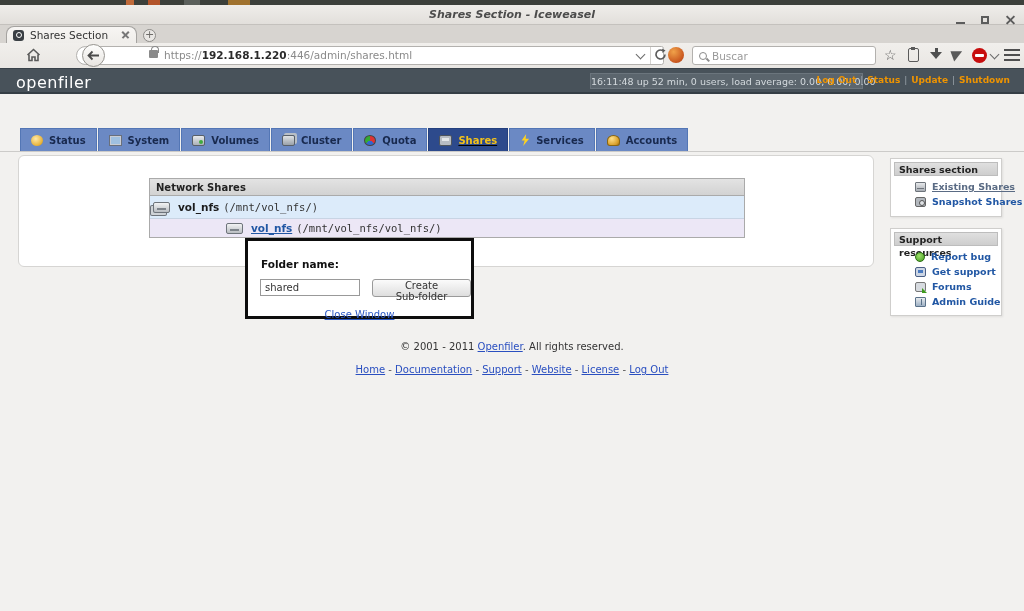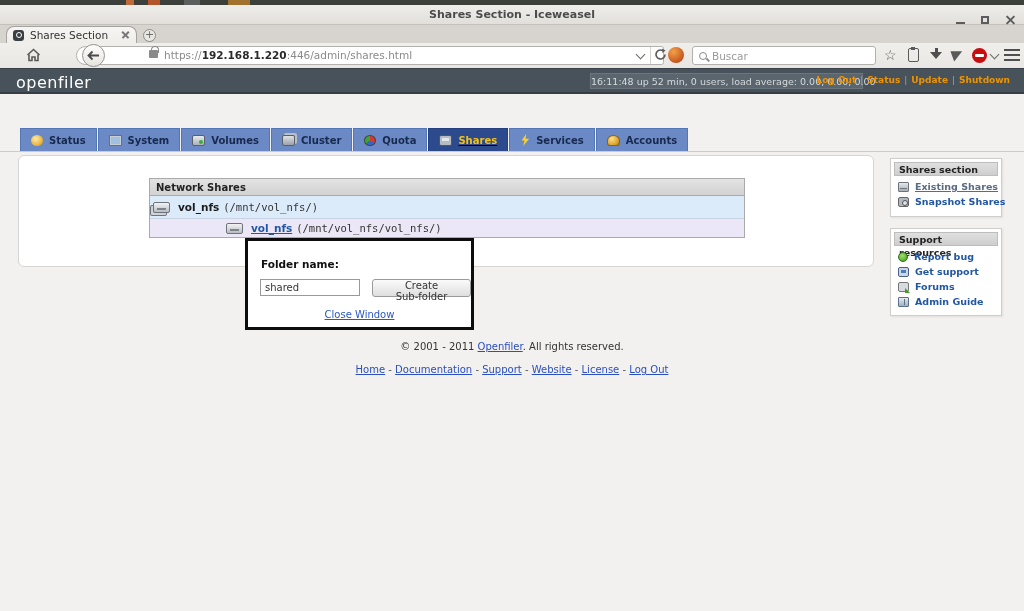--- a/index.html
+++ b/index.html
@@ -8,21 +8,21 @@
   .abs { position:absolute; }
 
   
   #top-strip { left:0; top:0; width:1024px; height:5px; background:#3c403b; }
   #top-strip .blob { position:absolute; top:0; height:5px; }
 
   
   #titlebar { left:0; top:5px; width:1024px; height:20px;
     background:linear-gradient(#efedea,#e2dfdb); border-bottom:1px solid #c4c1bd;
     display:flex; align-items:center; justify-content:center; }
-  #titlebar .title { font-size:11px; font-weight:bold; color:#4c4c4c; }
+  #titlebar .title { font-size:11px; font-weight:bold; color:#4c4c4c;font-style:italic; }
   .winbtns { position:absolute; right:8px; top:5px; height:20px; display:flex; align-items:center; gap:14px; }
   .winbtn { width:11px; height:11px; position:relative; cursor:default; }
   .winbtn .bar { position:absolute; left:1px; right:1px; bottom:2px; height:2px; background:#5c5c5c; }
   .winbtn .box { position:absolute; left:1px; top:1px; width:8px; height:8px; border:2px solid #5c5c5c; }
   .winbtn .x1,.winbtn .x2 { position:absolute; left:0px; top:4px; width:11px; height:2px; background:#5c5c5c; }
   .winbtn .x1 { transform:rotate(45deg);} .winbtn .x2 { transform:rotate(-45deg);}
 
   
   #tabstrip { left:0; top:25px; width:1024px; height:18px; background:#d7d4d0; }
   #browser-tab { position:absolute; left:6px; top:1px; width:131px; height:17px;
@@ -127,37 +127,37 @@
   .share-name { font-weight:bold; color:#1b1b1b; margin-right:4px; }
   .share-name.link { color:#2157a4; text-decoration:underline; cursor:pointer; }
   .share-path { font-family:"DejaVu Sans Mono","Liberation Mono",monospace; color:#333; font-size:10.5px; }
   .drive { width:17px; height:11px; background:linear-gradient(#f2f3f4,#b9bdc2); border:1px solid #6e747b; border-radius:2px; position:relative; }
   .drive::after { content:""; position:absolute; left:3px; right:3px; bottom:2px; height:1.5px; background:#7d838a; }
   .drive.dbl { box-shadow:-3px 3px 0 -1px #cfd3d7, -3px 3px 0 0 #6e747b; }
   .srow-1 .drive { margin:0 8px 0 3px; }
   .srow-2 .drive { margin:0 8px 0 76px; }
 
   
-  #dialog { left:245px; top:238px; width:229px; height:92px; background:#fff; border:3px solid #0d0d0d; }
+  #dialog { left:245px; top:238px; width:229px; height:81px; background:#fff; border:3px solid #0d0d0d; }
   #dialog .dlabel { position:absolute; left:13px; top:17px; font-size:10.5px; font-weight:bold; color:#111; }
   #dialog input { position:absolute; left:12px; top:38px; width:100px; height:17px; border:1px solid #999;
     font-size:10px; padding:0 4px; color:#333; font-family:"DejaVu Sans",sans-serif; }
   #dialog .dbtn { position:absolute; left:124px; top:38px; height:18px; padding:0 21px; font-size:10px; color:#333;
     background:linear-gradient(#fbfbfb,#dedede); border:1px solid #9a9a9a; border-radius:3px;
     font-family:"DejaVu Sans",sans-serif; }
   #dialog .dclose { position:absolute; left:0; right:0; top:68px; text-align:center; font-size:10px; }
   #dialog .dclose a { color:#2a57c4; }
 
   
   .sidebox { left:890px; width:112px; background:#fff; border:1px solid #cfcecc; box-shadow:1px 1px 2px rgba(0,0,0,0.08); }
   #sidebox-1 { top:158px; height:59px; }
   #sidebox-2 { top:228px; height:88px; }
   .sidehead { margin:3px; height:14px; background:linear-gradient(#e0e0e0,#cecece); border:1px solid #bdbdbd;
     font-size:9.5px; font-weight:bold; color:#222; line-height:13px; padding-left:4px; }
-  .sideitem { display:flex; align-items:center; padding:2px 0 2px 7px; cursor:pointer; }
+  .sideitem { display:flex; align-items:center; padding:2px 0 2px 7px; cursor:pointer;margin-left:17px; }
   .sideitem .silabel { font-size:9.5px; font-weight:bold; color:#2157a4; margin-left:6px; white-space:nowrap; }
   .sideitem.current .silabel { color:#5a6b84; text-decoration:underline; }
   .sicon { width:11px; height:10px; flex:0 0 auto; position:relative; }
   .sicon-shares { background:linear-gradient(#e6e8ea,#a9aeb5); border:1px solid #6e747b; border-radius:1px; }
   .sicon-shares::after { content:""; position:absolute; left:1px; right:1px; top:5px; height:1px; background:#6e747b; }
   .sicon-camera { background:#b3b8be; border:1px solid #666; border-radius:2px; }
   .sicon-camera::after { content:""; position:absolute; left:3px; top:2px; width:4px; height:4px; border:1px solid #555; border-radius:50%; background:#dfe2e5; }
   .sicon-bug { background:radial-gradient(circle at 40% 35%, #9fe06a, #3f9a1f); border-radius:50%; width:10px; height:10px; border:1px solid #2b6e12; }
   .sicon-support { background:#cdd6e4; border:1px solid #4a5f85; border-radius:2px; }
   .sicon-support::after { content:""; position:absolute; left:2px; top:2px; right:2px; height:3px; background:#4a7ac0; }

